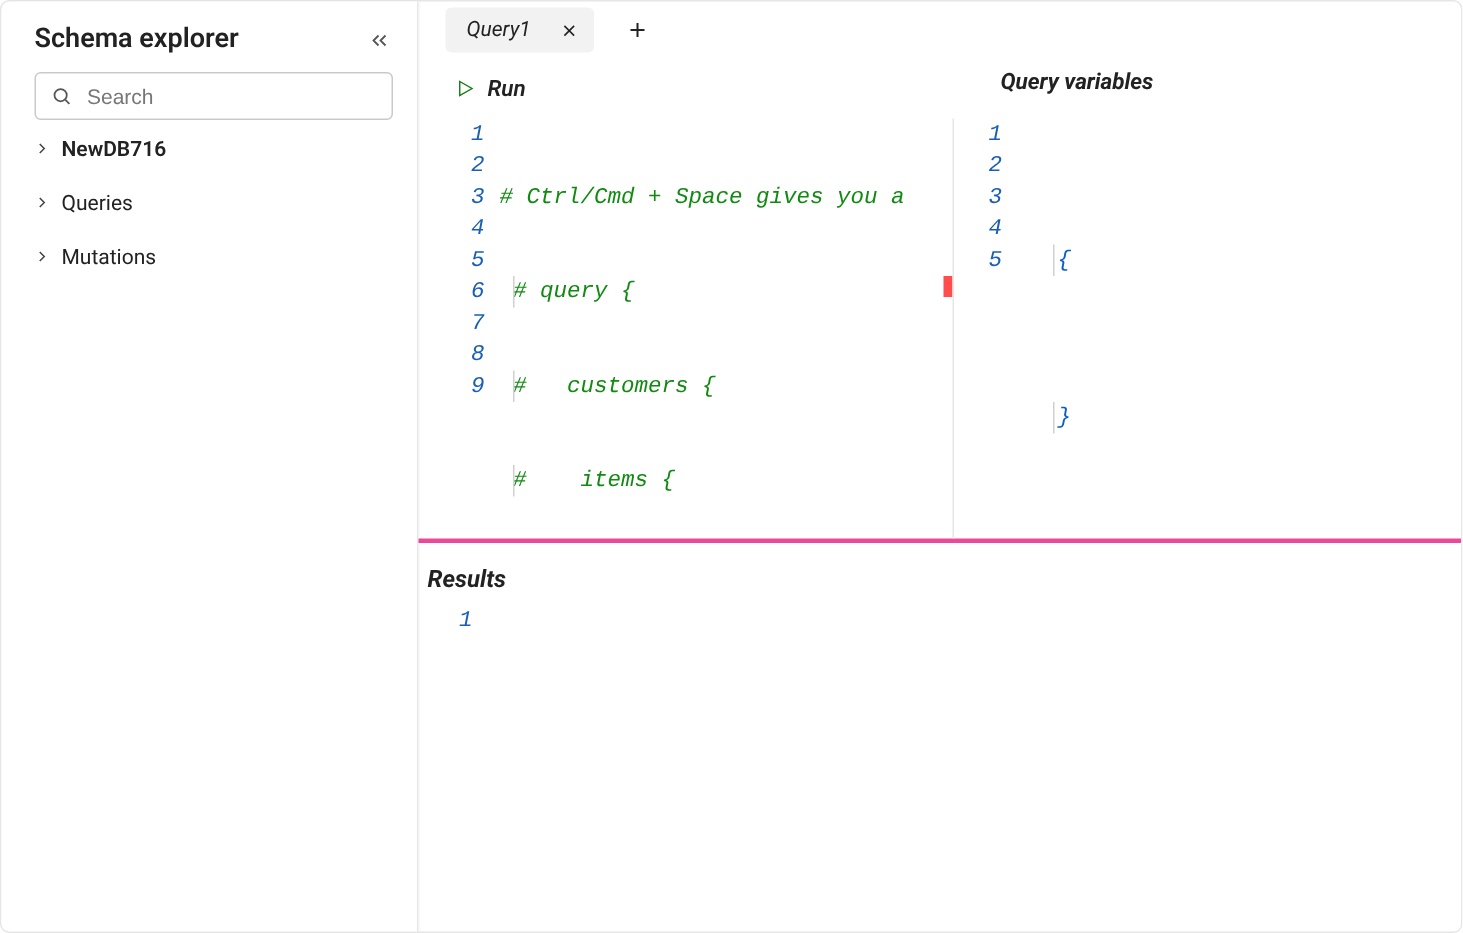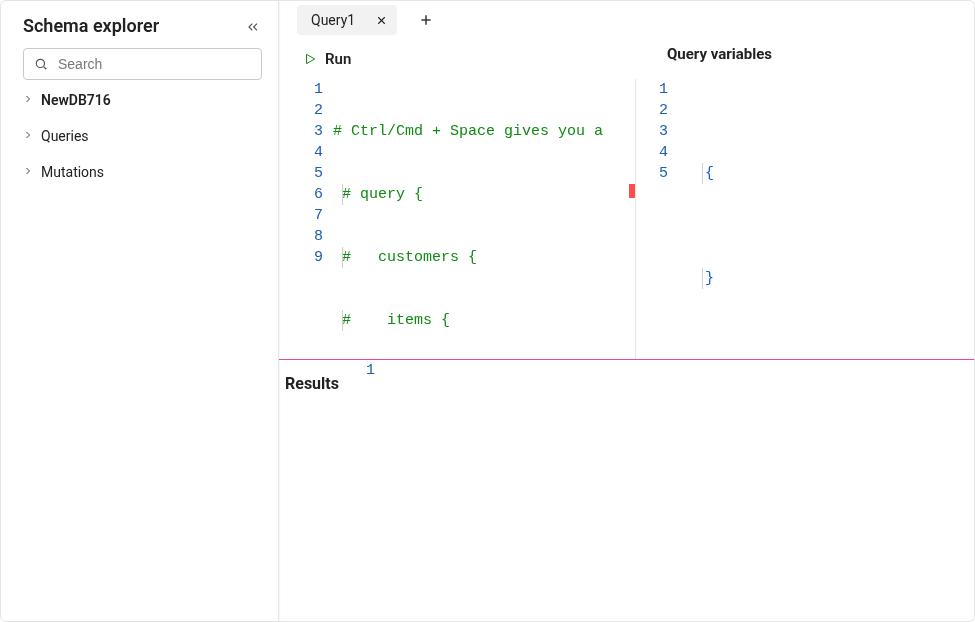--- a/index.html
+++ b/index.html
@@ -73,20 +73,21 @@
     color: #444;
   }
   .tree-label { color: #222; }
   .tree-item.db .tree-label { font-weight: 600; }
 
   
   .main {
     flex: 1 1 auto;
     display: flex; flex-direction: column;
     min-width: 0;
+    font-style: italic;
   }
 
   .tabbar {
     display: flex; align-items: center;
     height: 38px;
     padding-left: 18px;
     gap: 4px;
   }
   .tab {
     display: flex; align-items: center;
@@ -163,23 +164,23 @@
     width: 0; border-right: 1px solid #e6e6e6;
     margin: 0 8px 0 0;
   }
   .red-marker {
     position: absolute;
     width: 6px; height: 14px;
     background: #ff4d4d;
   }
 
   .results-pane {
-    border-top: 1px solid #ec4899;
+    border-top: 3px solid #ec4899;
     flex: 1 1 auto;
-    display: flex; flex-direction: row;
+    display: flex; flex-direction: column;
   }
   .results-header {
     padding: 14px 0 8px 6px;
     font-size: 16px; font-weight: 700; color: #222;
   }
   .results-editor { padding-left: 6px; }
 
   
   .toolbar-row { position: relative; }
 </style>

